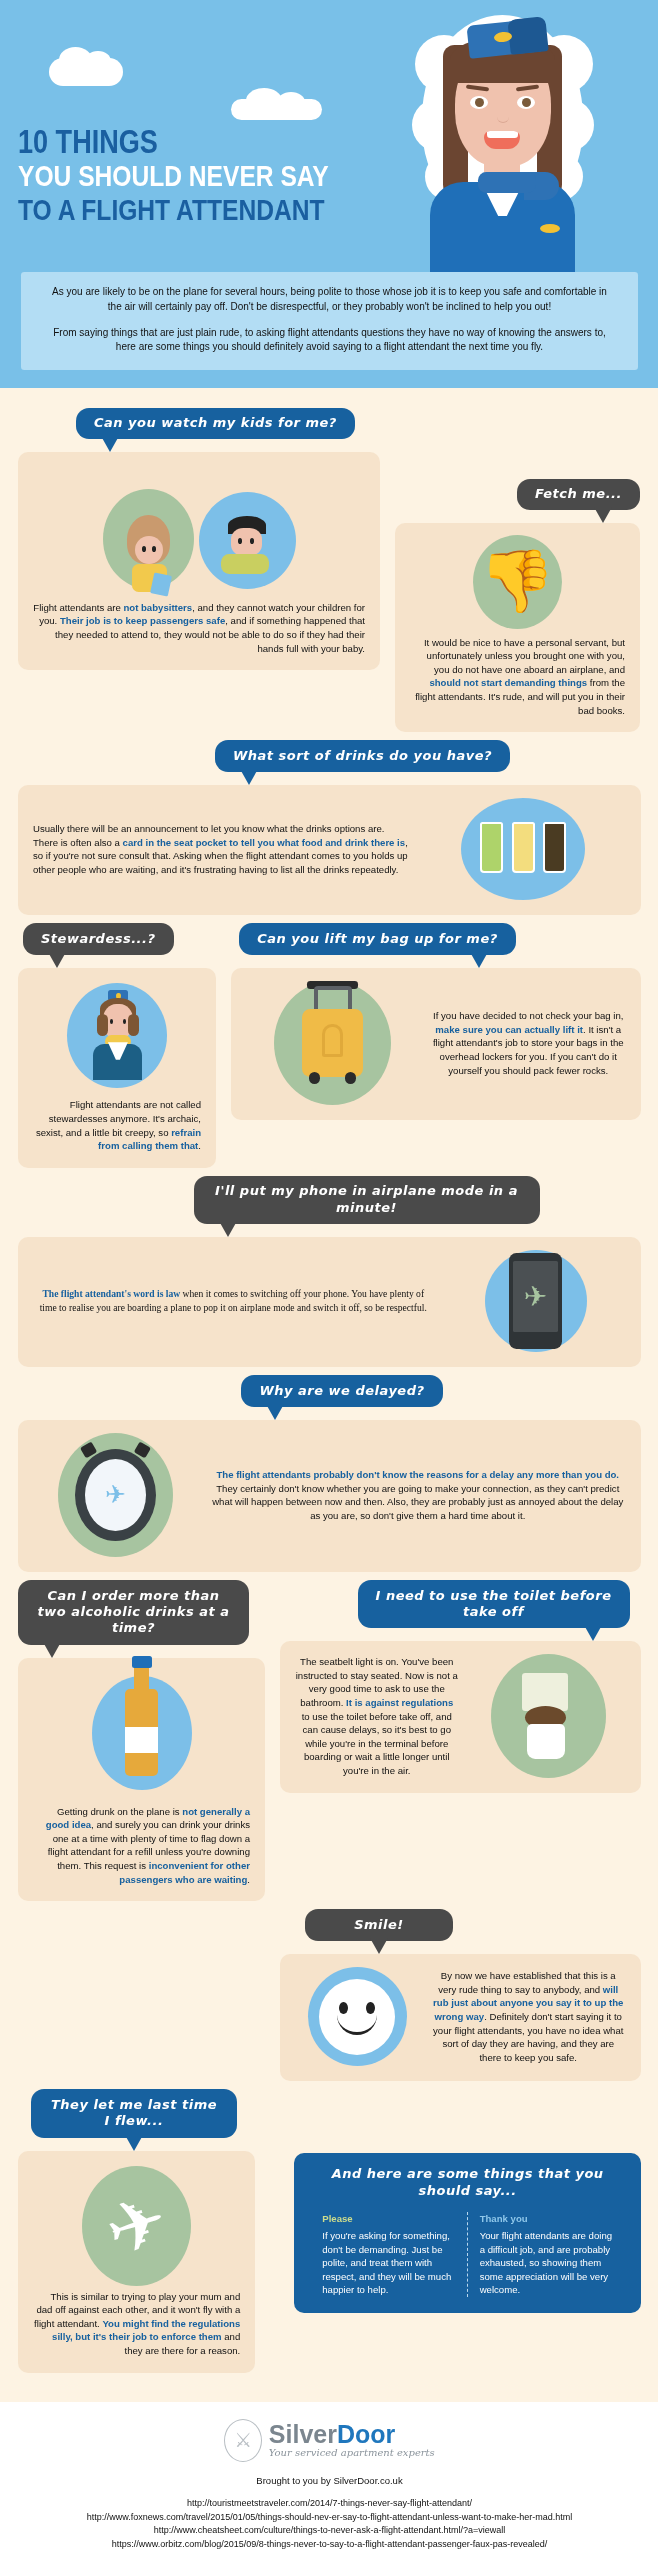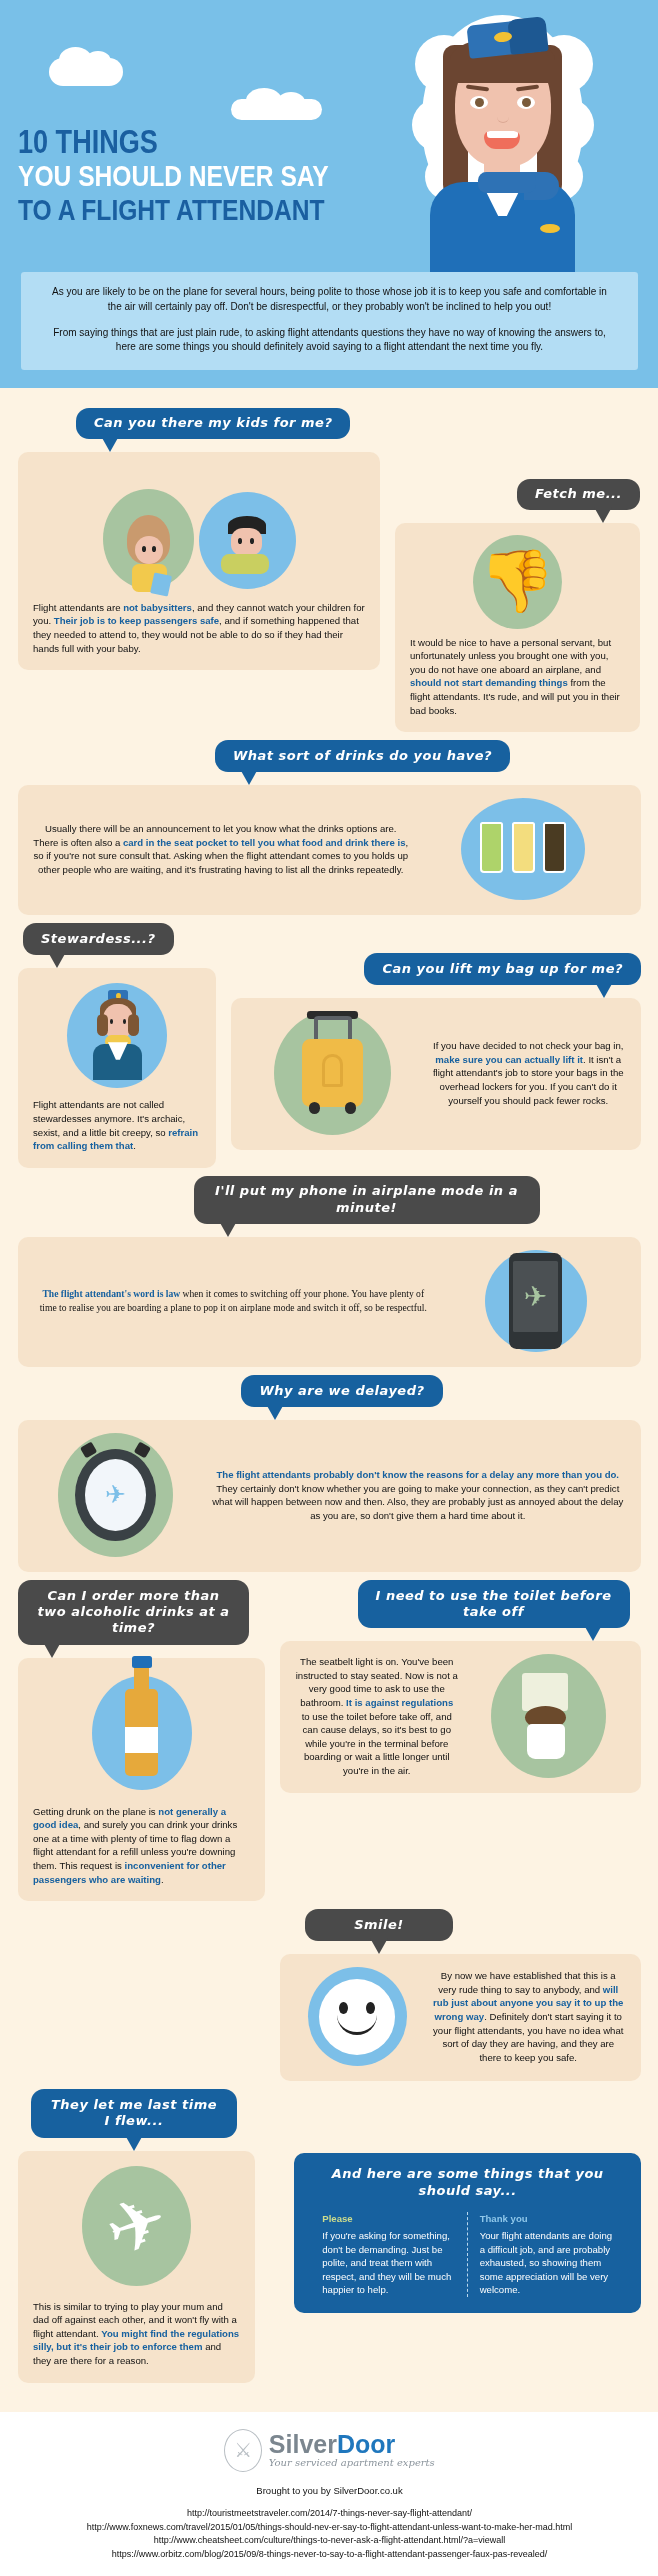--- a/index.html
+++ b/index.html
@@ -95,21 +95,21 @@
     border-left: 9px solid transparent; border-right: 9px solid transparent;
   }
   .bubble.blue .tail { border-top: 16.5px solid #17619f; }
   .bubble.grey .tail { border-top: 16.5px solid #4a4a4a; }
   .tail-l { left: 25px; }
   .tail-c { left: 50%; margin-left: -9px; }
   .tail-r { right: 28px; }
 
   .card {
     background:#f6e3cb; border-radius: 10px; padding: 13px 15px 15px;
-    font-size: 9.6px; line-height: 1.42; color:#111; text-align:left;
+    font-size: 9.6px; line-height: 1.42; color:#111; text-align:right;
   }
   .card.two-col { display:flex; gap:11.5px; align-items:center; text-align:center; }
   .hl { color:#17619f; font-weight:bold; }
 
   .art { display:flex; align-items:center; justify-content:center; }
   .blob { border-radius:50%; display:flex; align-items:center; justify-content:center; position:relative;}
   .blob.green { background:#a7c4a0; }
   .blob.blue { background:#7cbfe8; }
 
   
@@ -248,21 +248,21 @@
     </div>
   </div>
 
   <div class="content">
 
     <div class="row">
 
       <div class="col" style="width:362px;">
         <div class="bubble-row" style="justify-content:flex-start; padding-left:58px;">
           <div class="bubble blue">
-            <span>Can you there my kids for me?</span>
+            <span>Can you watch my kids for me?</span>
             <span class="tail tail-l"></span>
           </div>
         </div>
         <div class="card">
           <div class="kid-art">
             <div class="blob green" style="width:91px;height:100px;">
               <div style="width:43px;height:49px;background:#c99a6e;border-radius:50% 50% 40% 40%;position:relative;">
                 <div style="position:absolute;left:8.2px;top:21.4px;width:28px;height:28px;background:#f0c2ae;border-radius:50%;"></div>
                 <div style="position:absolute;left:15px;top:31px;width:4.1px;height:5.8px;background:#222;border-radius:50%;"></div>
                 <div style="position:absolute;left:25.5px;top:31px;width:4.1px;height:5.8px;background:#222;border-radius:50%;"></div>
@@ -307,21 +307,21 @@
     </div>
 
     <div class="col" style="margin-bottom:8.2px;">
       <div class="bubble-row" style="justify-content:center; padding-left:66px;">
         <div class="bubble blue">
           <span>What sort of drinks do you have?</span>
           <span class="tail tail-l"></span>
         </div>
       </div>
       <div class="card two-col">
-        <div style="flex:1; text-align:center;">
+        <div style="flex:1; text-align:left;">
           <span>Usually there will be an announcement to let you know what the drinks options are. There is often also a </span><span class="hl">card in the seat pocket to tell you what food and drink there is</span><span>, so if you're not sure consult that. Asking when the flight attendant comes to you holds up other people who are waiting, and it's frustrating having to list all the drinks repeatedly.</span>
         </div>
         <div class="art" style="width:206px;">
           <div class="blob blue" style="width:124px;height:102px;">
             <div>
               <span class="glass" style="background:#aed36a;"></span><span class="glass" style="background:#f3dd7e;"></span><span class="glass" style="background:#4a3b22;"></span>
             </div>
           </div>
         </div>
       </div>
@@ -353,21 +353,21 @@
               </div>
             </div>
           </div>
           <div style="margin-top:8.2px;">
             <span>Flight attendants are not called stewardesses anymore. It's archaic, sexist, and a little bit creepy, so </span><span class="hl">refrain from calling them that</span><span>.</span>
           </div>
         </div>
       </div>
 
       <div class="col" style="width:410px;">
-        <div class="bubble-row" style="justify-content:flex-end; padding-left:8.2px;margin-top:30px;">
+        <div class="bubble-row" style="justify-content:flex-start; padding-left:8.2px;">
           <div class="bubble blue">
             <span>Can you lift my bag up for me?</span>
             <span class="tail" style="left:231px;"></span>
           </div>
         </div>
         <div class="card two-col">
           <div class="art" style="width:173px;">
             <div class="blob green" style="width:117px;height:124px;">
               <div class="suitcase">
                 <div class="bar"></div>
@@ -513,21 +513,21 @@
             <span>They let me last time I flew...</span>
             <span class="tail tail-c"></span>
           </div>
         </div>
         <div class="card">
           <div class="art" style="height:124px;">
             <div class="blob green" style="width:109px;height:120px;">
               <span class="planeglyph">✈</span>
             </div>
           </div>
-          <div style="margin-top:12px;">
+          <div style="margin-top:2px;">
             <span>This is similar to trying to play your mum and dad off against each other, and it won't fly with a flight attendant. </span><span class="hl">You might find the regulations silly, but it's their job to enforce them</span><span> and they are there for a reason.</span>
           </div>
         </div>
       </div>
 
       <div class="col" style="width:361px; padding-top:64px;margin-left:24px;">
         <div class="should-say">
           <h3>And here are some things that you should say...</h3>
           <div class="ss-cols">
             <div class="ss-col please">

